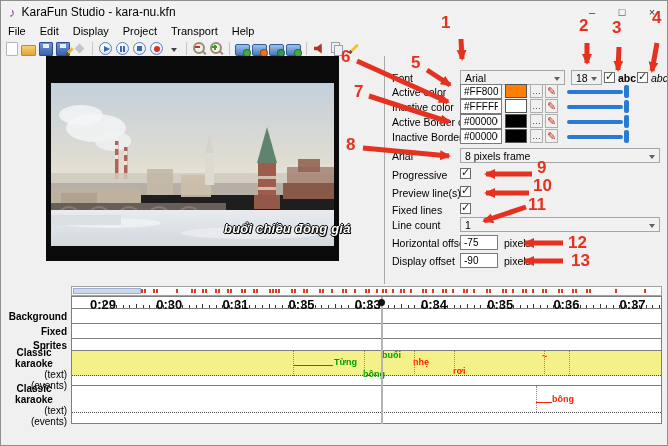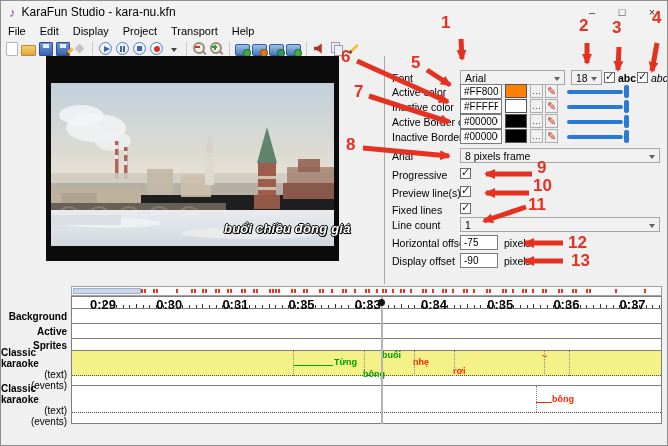--- a/index.html
+++ b/index.html
@@ -70,21 +70,21 @@
   .slider{position:absolute;width:62px;height:13px}
   .slider .track{position:absolute;left:0;top:5px;width:56px;height:4px;background:#2a7ad4;border-radius:2px}
   .slider .thumb{position:absolute;right:0;top:0;width:5px;height:13px;background:#2a7ad4;border-radius:2px}
   .cb{position:absolute;width:11px;height:11px;border:1px solid #6a6a6a;background:#fff;box-sizing:border-box}
   .cb.checked::after{content:"✓";position:absolute;left:0px;top:-3px;font-size:11px;color:#222}
   .cb-lab{position:absolute;font-size:10.5px}
   .unit{position:absolute;font-size:10.5px}
   
   .timeline{position:absolute;left:0;top:283px;width:668px;height:163px;background:#f0f0f0}
   .tl-labels{position:absolute;left:0;top:0;width:70px;height:140px}
-  .tl-lab{position:absolute;right:4px;text-align:left;font-size:10px;line-height:11px}
+  .tl-lab{position:absolute;right:4px;text-align:center;font-size:10px;line-height:11px}
   .tl-lab .nm{font-weight:bold}
   .tl-content{position:absolute;left:70px;top:0;width:591px;height:140px}
   .mstrip{position:absolute;left:0;top:2px;width:591px;height:10px;background:#fbfbfb;border:1px solid #a2a2a2;box-sizing:border-box}
   .mthumb{position:absolute;left:1px;top:1px;width:68px;height:6px;background:#ccd7ea;border:1px solid #9dafd0;box-sizing:border-box}
   .mk{position:absolute;top:2px;width:2px;height:4px;background:#e23a20}
   .ruler{position:absolute;left:0;top:12px;width:591px;height:13px;background:#fff;border:1px solid #7e7e7e;box-sizing:border-box}
   .rlab{position:absolute;top:0px;font-size:13px;font-weight:bold;transform:translateX(-50%)}
   .tick{position:absolute;bottom:0;width:1px;background:#333}
   .trow{position:absolute;left:0;width:591px;background:#fff;border:1px solid #7e7e7e;border-top:none;box-sizing:border-box}
   .yellowband{position:absolute;left:0;top:0;width:100%;height:25px;background:#f5f189;border-bottom:1px dotted #444;box-sizing:border-box}
@@ -344,21 +344,21 @@
   <input class="numfield" style="left: 75px; top: 197px; width: 38px;" value="-90">
   <span class="unit" style="left:119px;top:199px">pixels</span>
 </div>
 
 <div class="timeline">
   <div class="tl-labels" id="tl-labels">
       <div class="tl-lab" style="top: 25px; height: 15px; left: 0px; width: 66px; display: flex; flex-direction: column; justify-content: center; align-items: flex-end;">
         <span class="nm">Background</span>
       </div>
       <div class="tl-lab" style="top: 40px; height: 15px; left: 0px; width: 66px; display: flex; flex-direction: column; justify-content: center; align-items: flex-end;">
-        <span class="nm">Active</span>
+        <span class="nm">Fixed</span>
       </div>
       <div class="tl-lab" style="top: 55px; height: 12px; left: 0px; width: 66px; display: flex; flex-direction: column; justify-content: center; align-items: flex-end;">
         <span class="nm">Sprites</span>
       </div>
       <div class="tl-lab" style="top: 67px; height: 35px; left: 0px; width: 66px; display: flex; flex-direction: column; justify-content: center; align-items: flex-end;">
         <span class="nm">Classic karaoke</span>
         <span>(text)</span>
         <span>(events)</span>
       </div>
       <div class="tl-lab" style="top: 102px; height: 38px; left: 0px; width: 66px; display: flex; flex-direction: column; justify-content: center; align-items: flex-end;">

